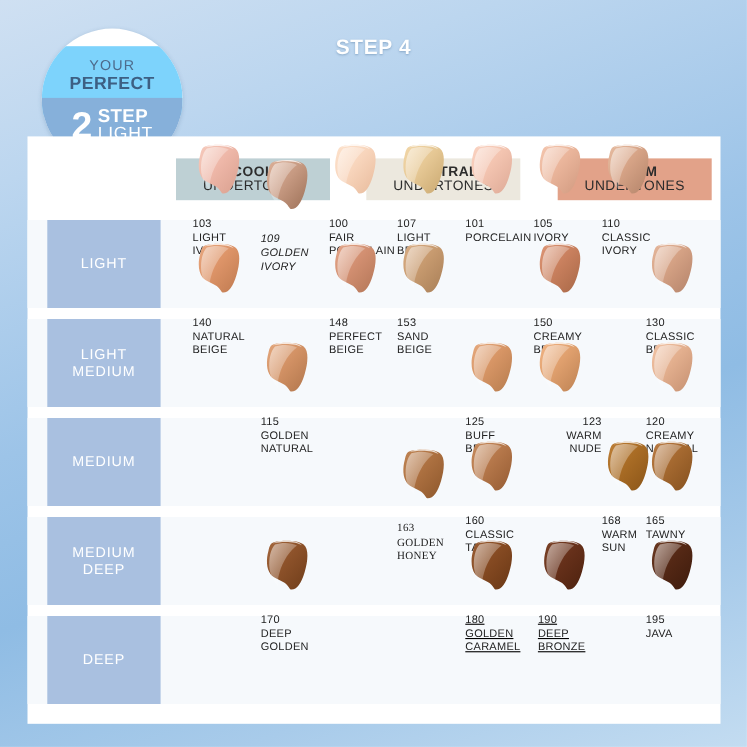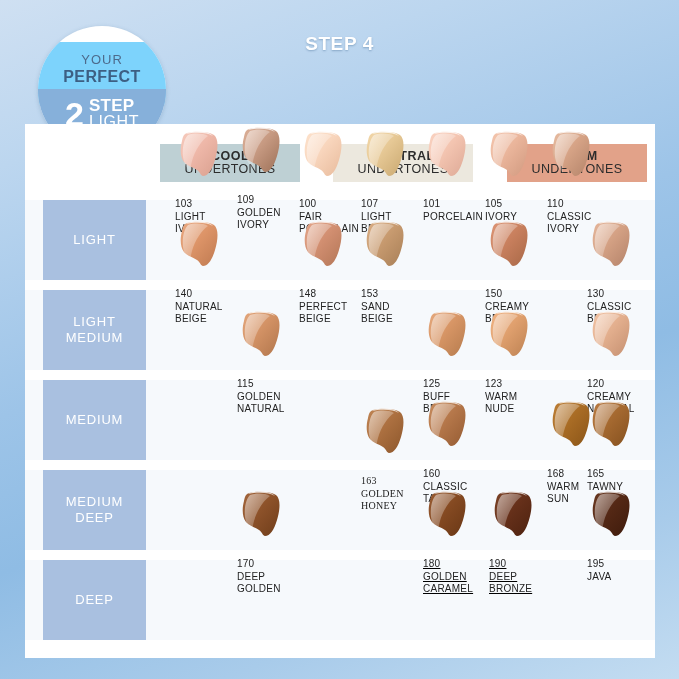--- a/index.html
+++ b/index.html
@@ -144,21 +144,21 @@
              C26,46 25,42 22,40 C18,37 12,36 9,32 C5,27 5,18 7,11 C8,6 9,4 12,3 Z" fill="url(#g0)"></path>
     <path d="M13,5 C19,3 28,3 33,6 C27,10 20,20 17,31 C15,38 15,42 17,44
              C13,40 9,34 8,27 C7,18 9,9 13,5 Z" fill="url(#h0)"></path>
     <path d="M11,4 C19,2 32,2 38,6 C36,4 33,2 27,1.5 C20,1 14,2 11,4 Z" fill="#ffffff" opacity=".75"></path>
   </svg>
         </div>
         <div class="cap">103
 LIGHT
 IVORY</div>
       </div>
-      <div class="cell" style="left: 212px; top: 2px;">
+      <div class="cell" style="left: 212px; top: 20px; font-style: italic;">
         <div class="sw">
   <svg width="55" height="50" viewBox="0 0 55 50">
     <defs>
       <linearGradient id="g1" x1="0" y1="0" x2="1" y2="1">
         <stop offset="0%" stop-color="#dcb098"></stop>
         <stop offset="45%" stop-color="#c79a82"></stop>
         <stop offset="100%" stop-color="#9d7158"></stop>
       </linearGradient>
       <linearGradient id="h1" x1="0" y1="0" x2="1" y2="1">
         <stop offset="0%" stop-color="#ffffff" stop-opacity=".55"></stop>
@@ -467,21 +467,21 @@
              C26,46 25,42 22,40 C18,37 12,36 9,32 C5,27 5,18 7,11 C8,6 9,4 12,3 Z" fill="url(#g13)"></path>
     <path d="M13,5 C19,3 28,3 33,6 C27,10 20,20 17,31 C15,38 15,42 17,44
              C13,40 9,34 8,27 C7,18 9,9 13,5 Z" fill="url(#h13)"></path>
     <path d="M11,4 C19,2 32,2 38,6 C36,4 33,2 27,1.5 C20,1 14,2 11,4 Z" fill="#ffffff" opacity=".75"></path>
   </svg>
         </div>
         <div class="cap">125
 BUFF
 BEIGE</div>
       </div>
-      <div class="cell" style="left: 460px; top: 186px;">
+      <div class="cell" style="left: 460px; top: 186px; text-align: right;">
         <div class="sw">
   <svg width="55" height="50" viewBox="0 0 55 50">
     <defs>
       <linearGradient id="g14" x1="0" y1="0" x2="1" y2="1">
         <stop offset="0%" stop-color="#f0b383"></stop>
         <stop offset="45%" stop-color="#e0a06e"></stop>
         <stop offset="100%" stop-color="#bd8253"></stop>
       </linearGradient>
       <linearGradient id="h14" x1="0" y1="0" x2="1" y2="1">
         <stop offset="0%" stop-color="#ffffff" stop-opacity=".55"></stop>

